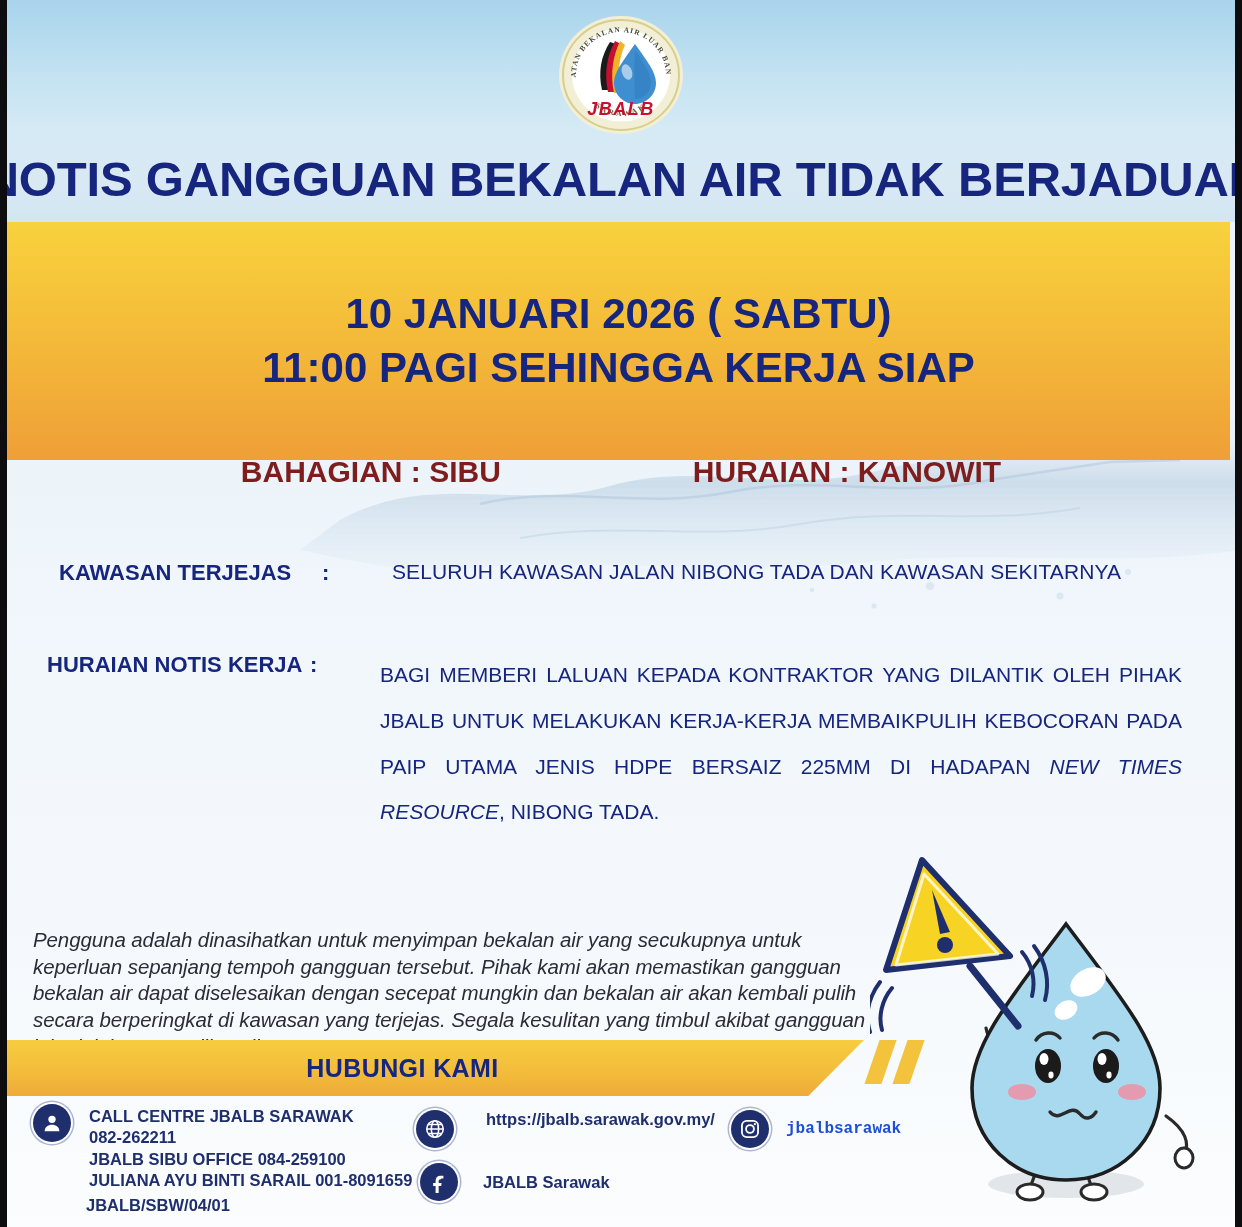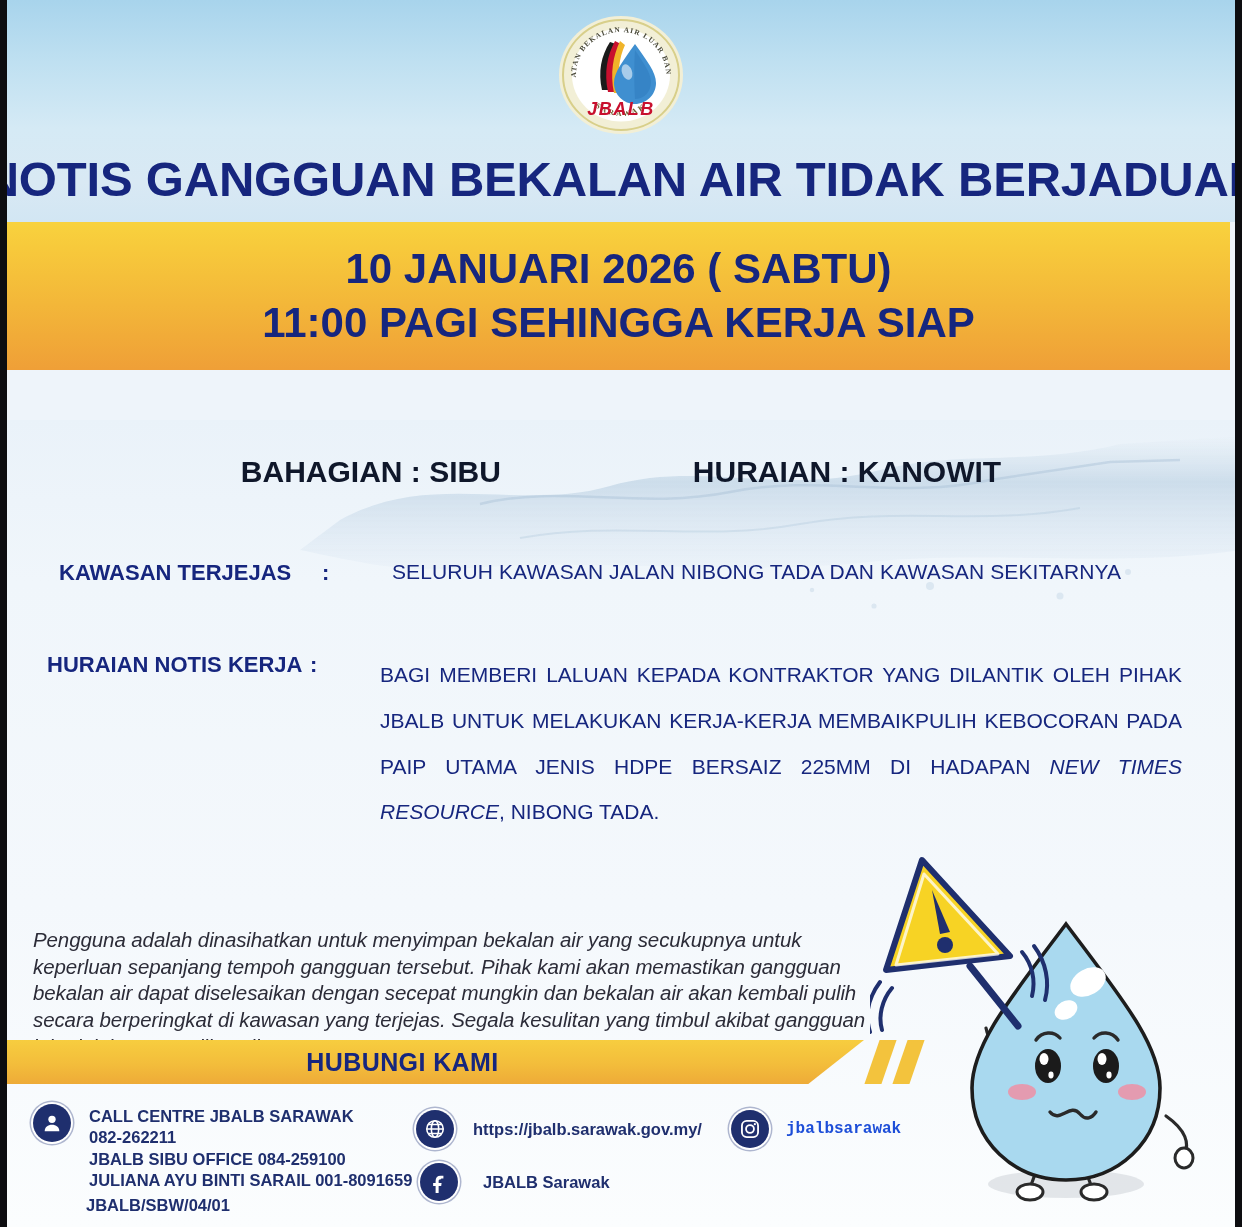--- a/index.html
+++ b/index.html
@@ -38,21 +38,21 @@
     display:flex; align-items:center; justify-content:center; z-index:12;
   }
   .title-band h1 {
     font-size:49px; font-weight:bold; color:#16267e;
     letter-spacing:-0.2px; white-space:nowrap;
     font-family:"Liberation Sans", sans-serif;
   }
 
   
   .date-band {
-    position:absolute; left:7px; right:12px; top:222px; height:148px;
+    position:absolute; left:7px; right:12px; top:222px; height:238px;
     background:linear-gradient(180deg,#f8d23e 0%,#f7c93b 18%,#f3b739 55%,#ef9f37 100%);
     display:flex; flex-direction:column; align-items:center; justify-content:center;
     z-index:12;
   }
   .date-band .dl {
     font-size:42px; font-weight:bold; color:#16267e; line-height:1.28;
     white-space:nowrap;
   }
 
   
@@ -66,21 +66,21 @@
   .splash {
     position:absolute; left:0; right:0; top:400px; height:230px;
     z-index:6; pointer-events:none; opacity:.85;
   }
 
   .region-row {
     position:absolute; top:455px; left:0; right:0; z-index:14;
     display:flex; justify-content:center; gap:192px;
   }
   .region-row span {
-    font-size:30px; font-weight:bold; color:#0f172a; white-space:nowrap;
+    font-size:30px; font-weight:bold; color:#7f1d1d; white-space:nowrap;
   }
 
   .field {
     position:absolute; left:0; right:0; z-index:14;
     display:flex; align-items:flex-start;
   }
   .field .lbl {
     width:310px; padding-left:47px;
     font-size:22px; font-weight:bold; color:#16267e; white-space:nowrap;
   }
@@ -98,21 +98,21 @@
   .field.desc .val em { font-style:italic; }
 
   .advisory {
     position:absolute; left:33px; top:927px; width:838px; z-index:14;
     font-size:20.5px; font-style:italic; color:#2c2c38;
     line-height:1.30; letter-spacing:-0.1px;
   }
 
   
   .hubungi {
-    position:absolute; left:7px; top:1040px; width:857px; height:44px; z-index:20;
+    position:absolute; left:7px; top:1040px; width:857px; height:56px; z-index:20;
     background:linear-gradient(180deg,#f7cd3f 0%,#f3bd3b 55%,#eeab38 100%);
     clip-path:polygon(0 0, 100% 0, 93.5% 100%, 0 100%);
     display:flex; align-items:center; justify-content:center;
   }
   .hubungi span {
     font-size:25px; font-weight:bold; color:#16267e;
     letter-spacing:.4px; padding-right:66px;
   }
   .stripe {
     position:absolute; z-index:20; height:44px; width:17px;
@@ -125,21 +125,21 @@
     width:38px; height:38px; border-radius:50%;
     background:#1f2f6e; display:flex; align-items:center; justify-content:center;
     box-shadow:0 0 0 2px #ffffff, 0 0 0 3.5px #aeb6cf;
     flex:none;
   }
   .ic svg { display:block; }
 
   .cc { position:absolute; left:33px; top:1104px; display:flex; gap:18px; z-index:22; }
   .cc .lines { font-size:16.5px; font-weight:bold; color:#1f2f6e; line-height:1.30; padding-top:2px; }
 
-  .web { position:absolute; left:416px; top:1110px; display:flex; align-items:center; gap:19px; z-index:22; }
+  .web { position:absolute; left:416px; top:1110px; display:flex; gap:32px; z-index:22; }
   .web .t { font-size:16.5px; font-weight:bold; color:#1f2f6e; }
 
   .insta { position:absolute; left:731px; top:1110px; display:flex; align-items:center; gap:17px; z-index:22; }
   .insta .t { font-size:16px; font-weight:bold; color:#1d4ed8;font-family:Liberation Mono, monospace; }
 
   .fb { position:absolute; left:420px; top:1163px; display:flex; align-items:center; gap:25px; z-index:22; }
   .fb .t { font-size:16.5px; font-weight:bold; color:#1f2f6e; }
 
   .refcode {
     position:absolute; left:86px; top:1196px; z-index:22;

